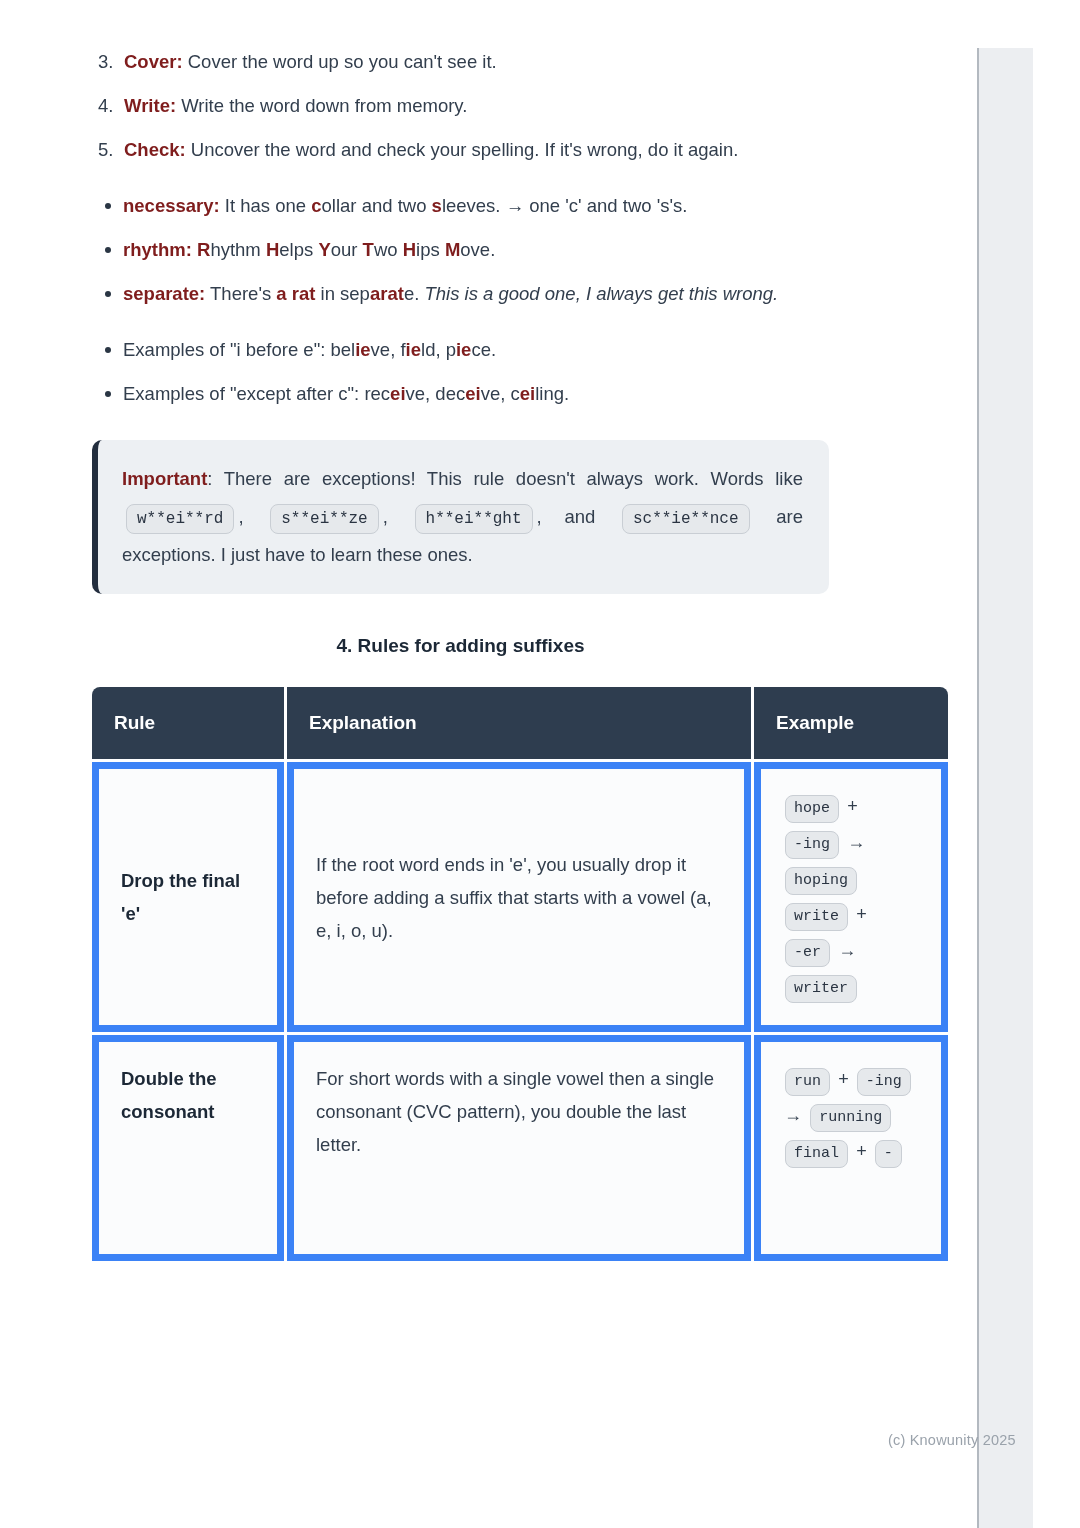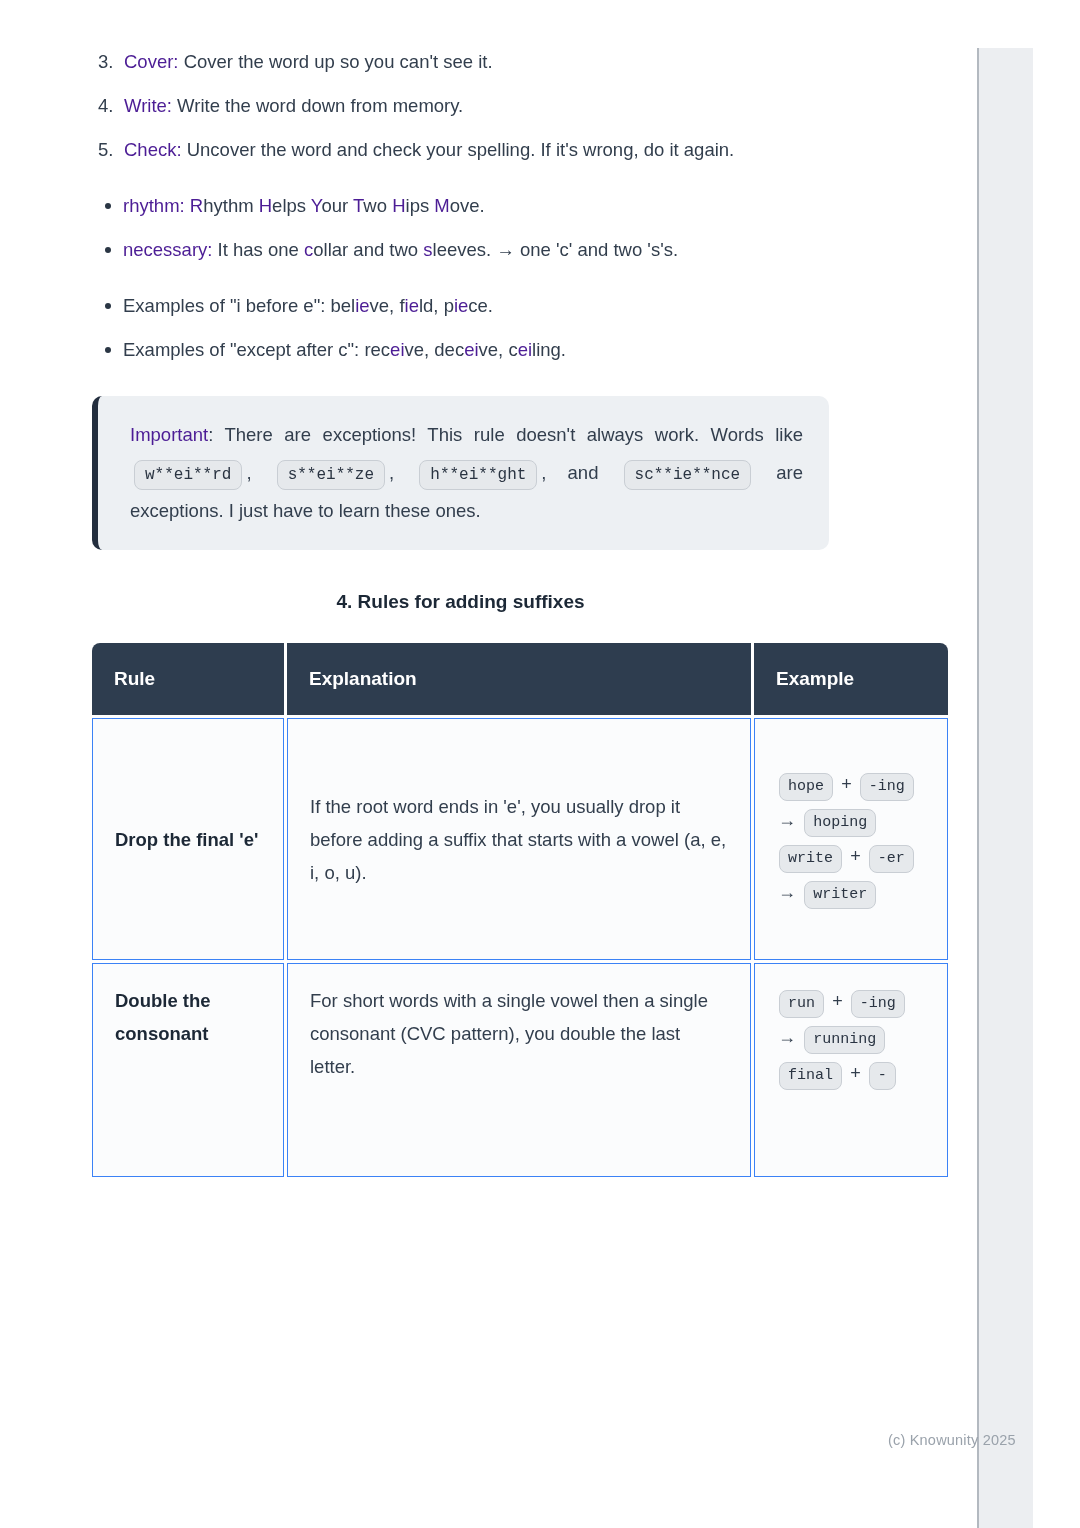--- a/index.html
+++ b/index.html
@@ -4,21 +4,21 @@
 <style>
   html,body{margin:0;padding:0;}
   body{
     width:1080px;height:1528px;position:relative;overflow:hidden;
     background:#ffffff;
     font-family:"Liberation Sans",sans-serif;
     color:#323e4d;
     font-size:18.5px;
   }
   .content{position:absolute;left:92px;top:46px;width:737px;}
-  strong{color:#4c1d95;font-weight:400;}
+  strong{color:#7f1d1d;font-weight:700;}
   em{font-style:italic;}
 
   
   ol.steps{list-style:none;margin:0;padding:0;}
   ol.steps li{position:relative;padding-left:32px;margin-bottom:12px;line-height:32px;text-align:justify;}
   ol.steps .marker{position:absolute;left:6px;top:0;color:#323e4d;}
 
   
   .para{margin:24px 0 0 0;line-height:33px;text-align:justify;}
   .h4{margin:40px 0 0 0;font-size:19px;font-weight:700;color:#1c2836;line-height:24px;text-align:center;}
@@ -27,21 +27,21 @@
   ul.bullets{list-style:none;margin:24px 0 0 0;padding:0;}
   ul.bullets li{position:relative;padding-left:31px;margin-bottom:12px;line-height:32px;text-align:justify;}
   ul.bullets li::before{content:"";position:absolute;left:13px;top:13px;width:6px;height:6px;border-radius:50%;background:#2a3644;}
 
   
   .callout{
     margin-top:30px;
     background:#edf0f3;
     border-left:6px solid #232e3e;
     border-radius:10px;
-    padding:20px 26px 20px 32px;
+    padding:20px 26px 20px 24px;
   }
   .callout p{margin:0;line-height:38px;text-align:justify;}
   code.chip{
     font-family:"Liberation Mono","DejaVu Sans Mono",monospace;
     font-size:16px;color:#2a3442;
     background:#e6e9ec;border:1px solid #c9ced4;border-radius:8px;
     padding:4px 10px;margin:0 4px;white-space:nowrap;
     display:inline-block;line-height:20px;vertical-align:baseline;
   }
 
@@ -51,21 +51,21 @@
     width:743px;margin-left:-3px;table-layout:fixed;
   }
   table.rules th{
     background:#2e3d4f;color:#ffffff;font-size:19px;font-weight:700;
     text-align:left;padding:24px 22px;line-height:24px;margin-top:9px;
   }
   table.rules th:first-child{border-top-left-radius:8px;width:148px;}
   table.rules th:nth-child(2){width:420px;}
   table.rules th:last-child{border-top-right-radius:8px;width:150px;}
   table.rules td{
-    background:#fbfcfd;border:1px solid #3b82f6;
+    background:#fbfcfd;border:7px solid #3b82f6;
     padding:20px 22px;line-height:33px;vertical-align:middle;
   }
   table.rules tr.row-top td{vertical-align:top;}
   table.rules tr:nth-child(1) td{height:200px;}
   table.rules tr:nth-child(2) td{height:172px;}
   td.rule-cell{font-weight:700;color:#1c2836;line-height:33px;}
   td.example-cell{padding:24px 18px 24px 20px;line-height:40px;}
   td.example-cell code.chip{font-size:15px;padding:3px 8px;margin:2px 2px;}
   .op{color:#323e4d;font-size:18px;margin:0 1px;}
 
@@ -83,22 +83,23 @@
 <div class="content">
 
   <ol class="steps">
       <li><span class="marker">3.</span><strong>Cover:</strong> Cover the word up so you can't see it.</li>
       <li><span class="marker">4.</span><strong>Write:</strong> Write the word down from memory.</li>
       <li><span class="marker">5.</span><strong>Check:</strong> Uncover the word and check your spelling. If it's wrong, do it again.</li>
     </ol>
 
 
   <ul class="bullets">
+      <li><strong>necessary:</strong> It has one <strong>c</strong>ollar and two <strong>s</strong>leeves. → one 'c' and two 's's.</li>
       <li><strong>rhythm:</strong> <strong>R</strong>hythm <strong>H</strong>elps <strong>Y</strong>our <strong>T</strong>wo <strong>H</strong>ips <strong>M</strong>ove.</li>
-      <li><strong>necessary:</strong> It has one <strong>c</strong>ollar and two <strong>s</strong>leeves. → one 'c' and two 's's.</li>
+      <li><strong>separate:</strong> There's <strong>a rat</strong> in sep<strong>arat</strong>e. <em>This is a good one, I always get this wrong.</em></li>
     </ul>
 
 
   <ul class="bullets">
       <li>Examples of "i before e": bel<strong>ie</strong>ve, f<strong>ie</strong>ld, p<strong>ie</strong>ce.</li>
       <li>Examples of "except after c": rec<strong>ei</strong>ve, dec<strong>ei</strong>ve, c<strong>ei</strong>ling.</li>
     </ul>
 
   <div class="callout">
     <p><strong>Important</strong>: There are exceptions! This rule doesn't always work. Words like <code class="chip">w**ei**rd</code>, <code class="chip">s**ei**ze</code>, <code class="chip">h**ei**ght</code>, and <code class="chip">sc**ie**nce</code> are exceptions. I just have to learn these ones.</p>

